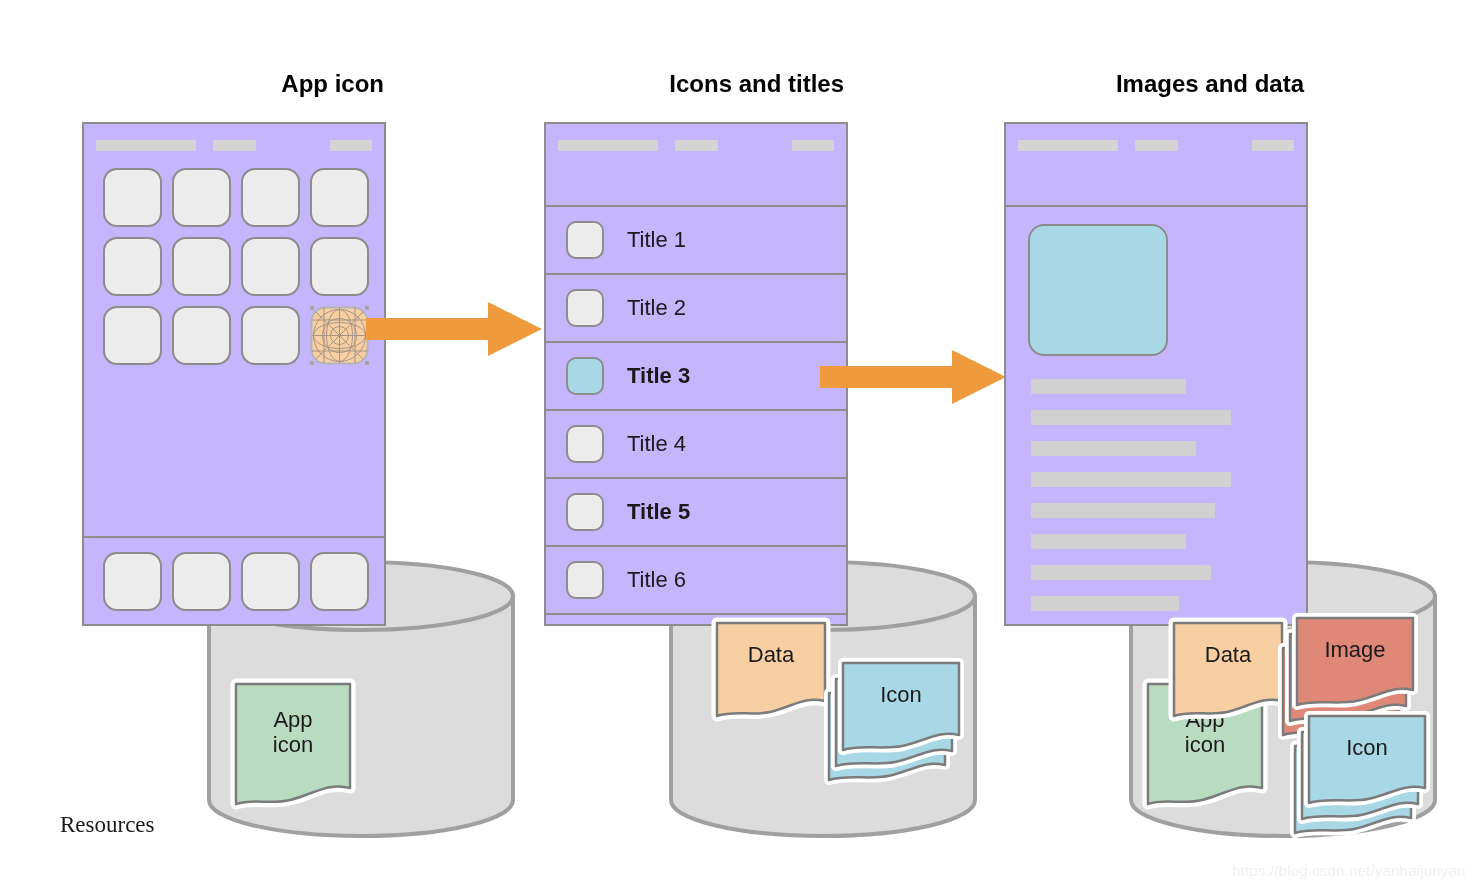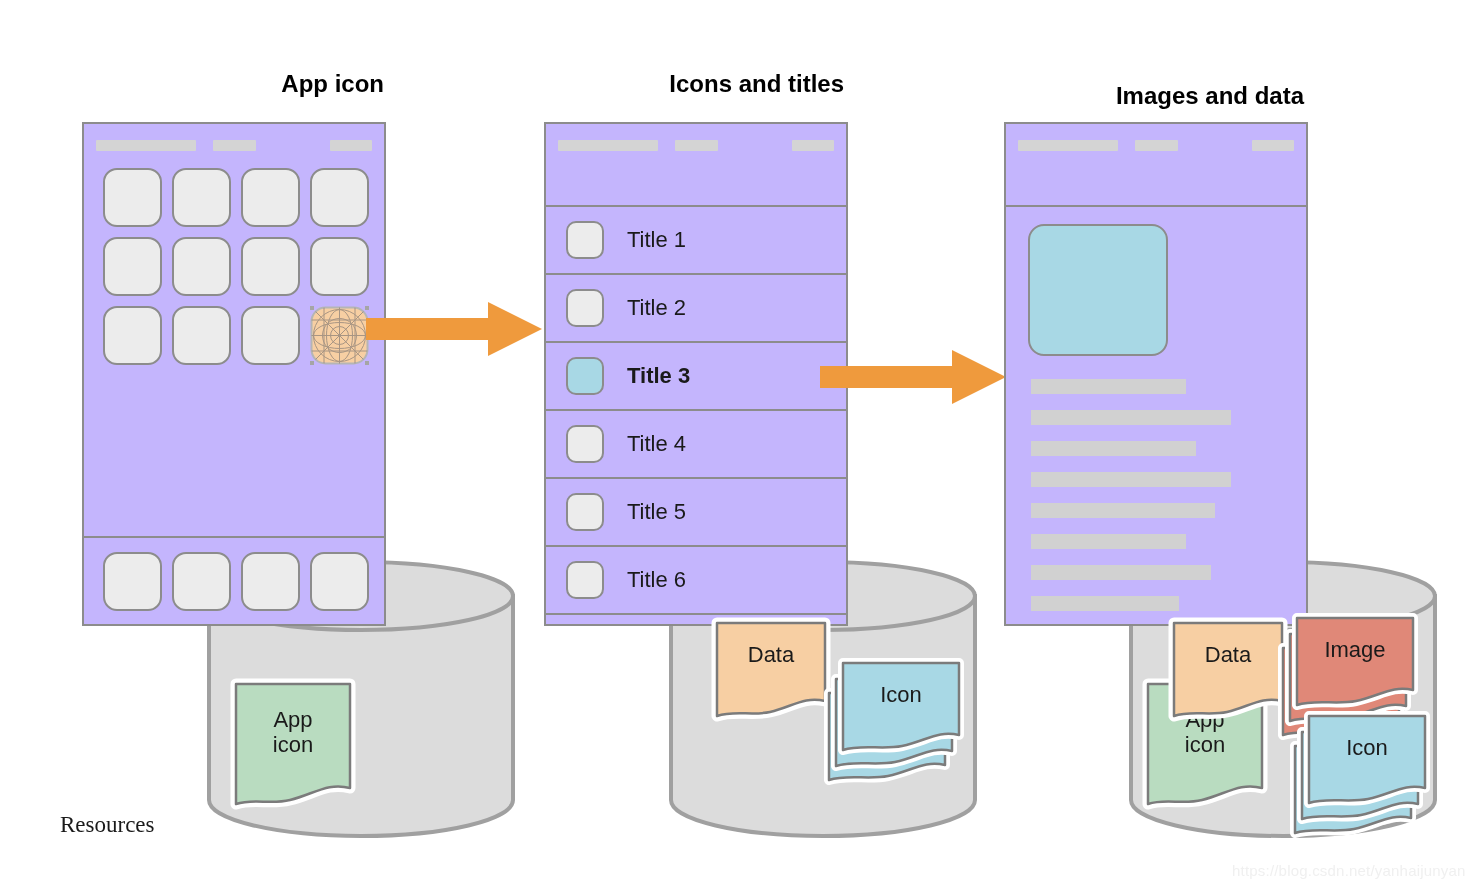--- a/index.html
+++ b/index.html
@@ -70,21 +70,21 @@
     letter-spacing:0.2px;
   }
 </style>
 </head>
 <body>
 
 <div class="stage">
 
   <div class="col-title" style="left:84px;top:70px;width:300px;">App icon</div>
   <div class="col-title" style="left:544px;top:70px;width:300px;">Icons and titles</div>
-  <div class="col-title" style="left:1004px;top:82px;width:300px;">Images and data</div>
+  <div class="col-title" style="left:1004px;top:70px;width:300px;">Images and data</div>
 
   <svg class="cyl" style="left:205px;top:560px;" width="312" height="278" viewBox="0 0 312 278">
     <path d="M4,36 L4,240 A152,36 0 0 0 308,240 L308,36 Z" fill="#dcdcdc" stroke="#a0a0a0" stroke-width="4"></path>
     <ellipse cx="156" cy="36" rx="152" ry="34" fill="#dcdcdc" stroke="#a0a0a0" stroke-width="4"></ellipse>
   </svg>
 
   <svg class="cyl" style="left:667px;top:560px;" width="312" height="278" viewBox="0 0 312 278">
     <path d="M4,36 L4,240 A152,36 0 0 0 308,240 L308,36 Z" fill="#dcdcdc" stroke="#a0a0a0" stroke-width="4"></path>
     <ellipse cx="156" cy="36" rx="152" ry="34" fill="#dcdcdc" stroke="#a0a0a0" stroke-width="4"></ellipse>
   </svg>
@@ -174,21 +174,21 @@
     <div class="row" style="top:219px;width:100%;height:68px;">
       <div class="row-icon sel" style="left:20px;top:14px;"></div>
       <div class="row-label bold" style="left:81px;top:14px;">Title 3</div>
     </div>
     <div class="row" style="top:287px;width:100%;height:68px;">
       <div class="row-icon" style="left:20px;top:14px;"></div>
       <div class="row-label" style="left:81px;top:14px;">Title 4</div>
     </div>
     <div class="row" style="top:355px;width:100%;height:68px;">
       <div class="row-icon" style="left:20px;top:14px;"></div>
-      <div class="row-label" style="left:81px;top:14px;">Title 5</div>
+      <div class="row-label" style="left:81px;top:14px;font-weight:bold;">Title 5</div>
     </div>
     <div class="row" style="top:423px;width:100%;height:68px;">
       <div class="row-icon" style="left:20px;top:14px;"></div>
       <div class="row-label" style="left:81px;top:14px;">Title 6</div>
     </div>
   </div>
 
   <svg class="arrow" style="left:820px;top:348px;" width="186" height="58" viewBox="0 0 186 58">
     <path d="M0,18 L132,18 L132,2 L186,29 L132,56 L132,40 L0,40 Z" fill="#ef9a3d"></path>
   </svg>

